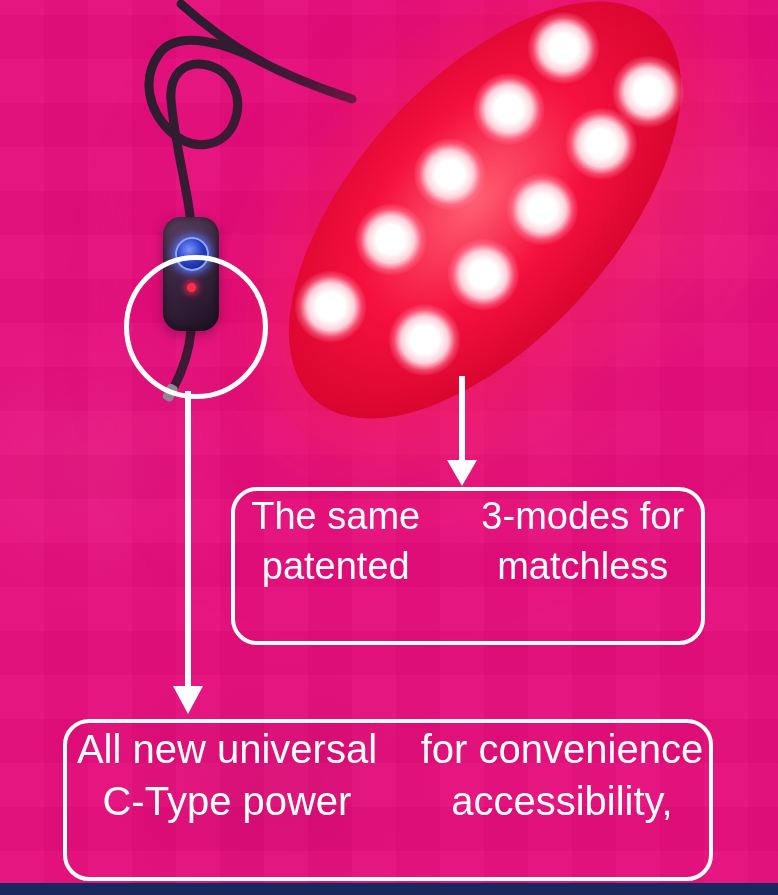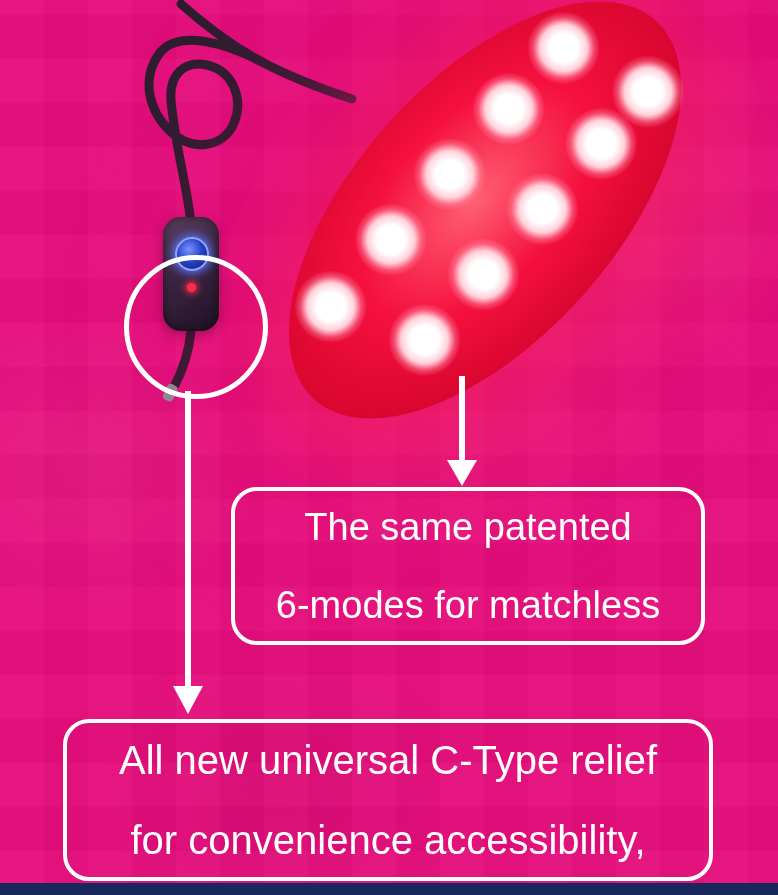--- a/index.html
+++ b/index.html
@@ -90,21 +90,21 @@
   }
 
   
   .callout {
     position: absolute;
     border: 4px solid #ffffff;
     border-radius: 26px;
     color: #ffffff;
     text-align: center;
     display: flex;
-    flex-direction: column;
+    flex-direction: row;
     justify-content: center;
     z-index: 7;
     gap: 28px;
   }
   #callout-modes {
     left: 231px; top: 487px;
     width: 466px; height: 150px;
     font-size: 38px; line-height: 1.32;
   }
   #callout-power {
@@ -161,23 +161,23 @@
       <polygon points="447,460 477,460 462,486" fill="#ffffff"></polygon>
     </g>
     <g>
       <line x1="188" y1="391" x2="188" y2="688" stroke="#ffffff" stroke-width="6"></line>
       <polygon points="173,686 203,686 188,714" fill="#ffffff"></polygon>
     </g>
   </svg>
 
   <div class="callout" id="callout-modes">
     <div>The same patented</div>
-    <div>6-modes for matchless</div>
+    <div>3-modes for matchless</div>
   </div>
 
   <div class="callout" id="callout-power">
-    <div>All new universal C-Type relief</div>
+    <div>All new universal C-Type power</div>
     <div>for convenience accessibility,</div>
   </div>
 
   <div class="bottom-bar"></div>
 
 </div>
 
 </body></html>

